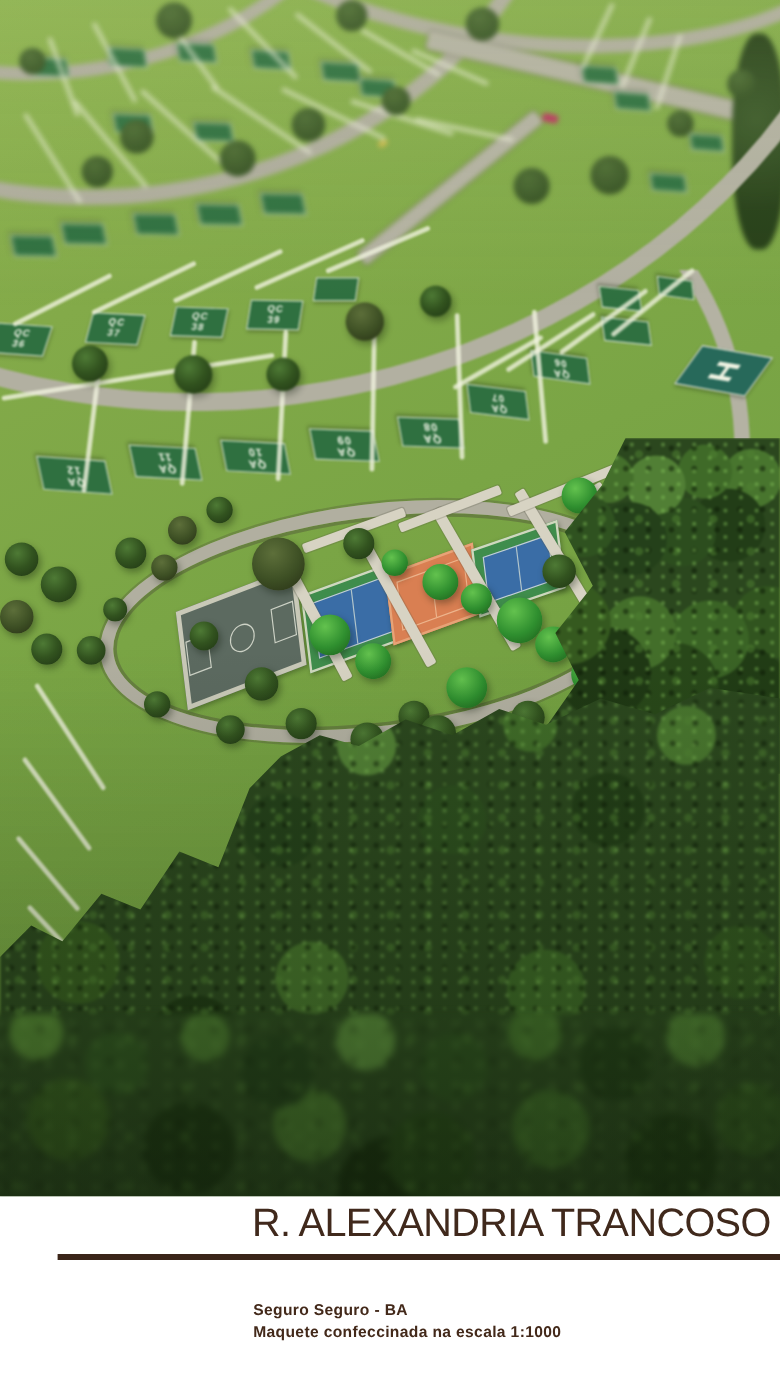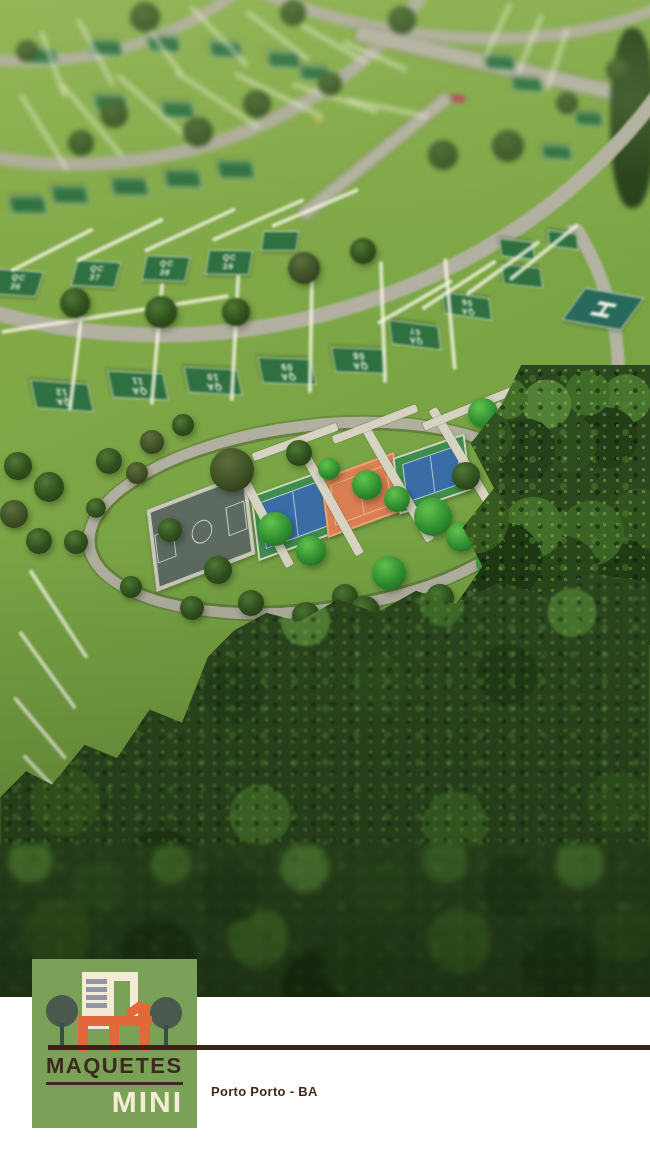--- a/index.html
+++ b/index.html
@@ -314,36 +314,18 @@
         <div class="tree tr-dark" style="left: 618px; top: 392px; width: 28px; height: 28px;"></div>
       </div>
 
     <div class="fbg" id="f1"></div>
     <div class="fbg" id="f2"></div>
     <div class="fbg" id="f3"></div>
   </div>
 
   <div class="footer-band"></div>
 
-  <div class="logo-box">
-    <div class="lb ltree" style="left:14px;top:36px;"></div>
-    <div class="lb ltrunk" style="left:28px;top:64px;"></div>
-    <div class="lb ltree" style="left:118px;top:38px;"></div>
-    <div class="lb ltrunk" style="left:132px;top:66px;"></div>
-    <div class="lb bldg-main"></div>
-    <div class="lb win" style="top:20px;"></div>
-    <div class="lb win" style="top:28px;"></div>
-    <div class="lb win" style="top:36px;"></div>
-    <div class="lb win" style="top:44px;"></div>
-    <div class="lb bldg-top"></div>
-    <div class="lb bldg-col"></div>
-    <div class="lb or or-beam"></div>
-    <div class="lb or or-l1"></div>
-    <div class="lb or or-l2"></div>
-    <div class="lb or or-l3"></div>
-    <div class="lb or or-diag"></div>
-    <div class="logo-maquetes">MAQUETES</div>
-    <div class="logo-mini">MINI</div>
-  </div>
 
   <div class="brown-rule"></div>
-  <div class="loc">Porto Porto - BA</div>
+  <div class="title">R. ALEXANDRIA TRANCOSO</div>
+  <div class="loc">Seguro Seguro - BA</div>
+  <div class="scale-note">Maquete confeccinada na escala 1:1000</div>
 </div>
 
 </body></html>

